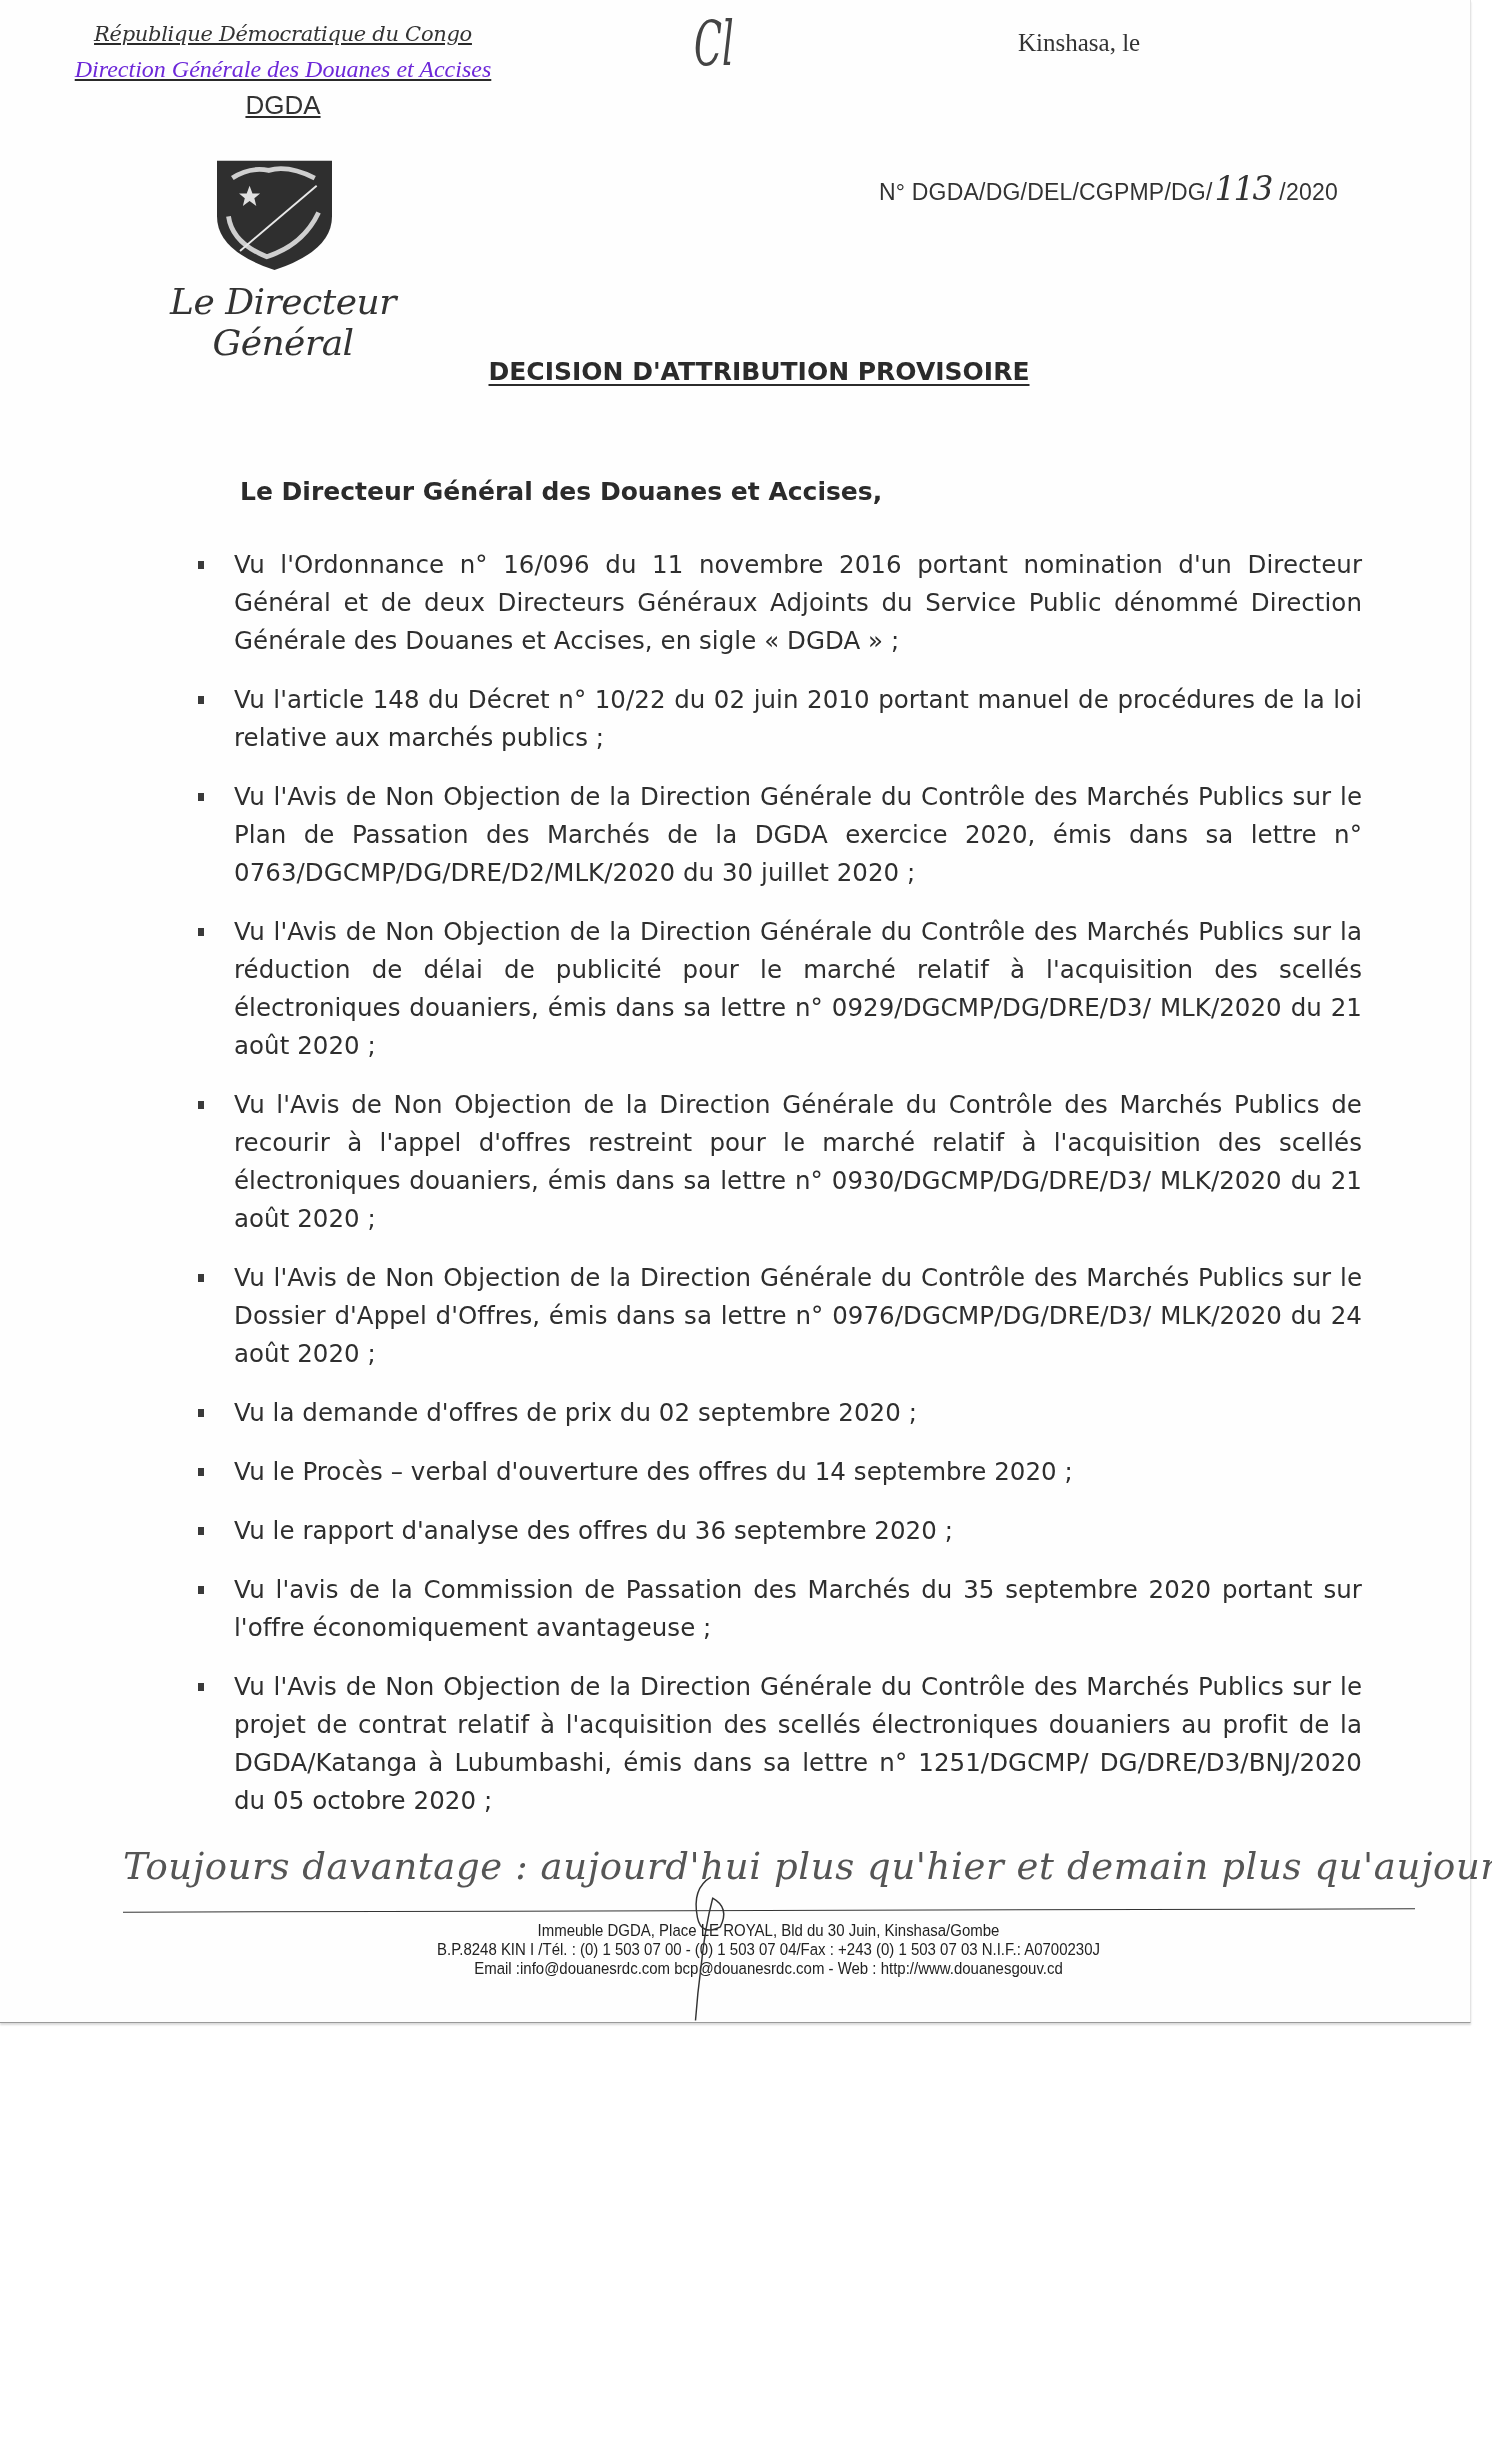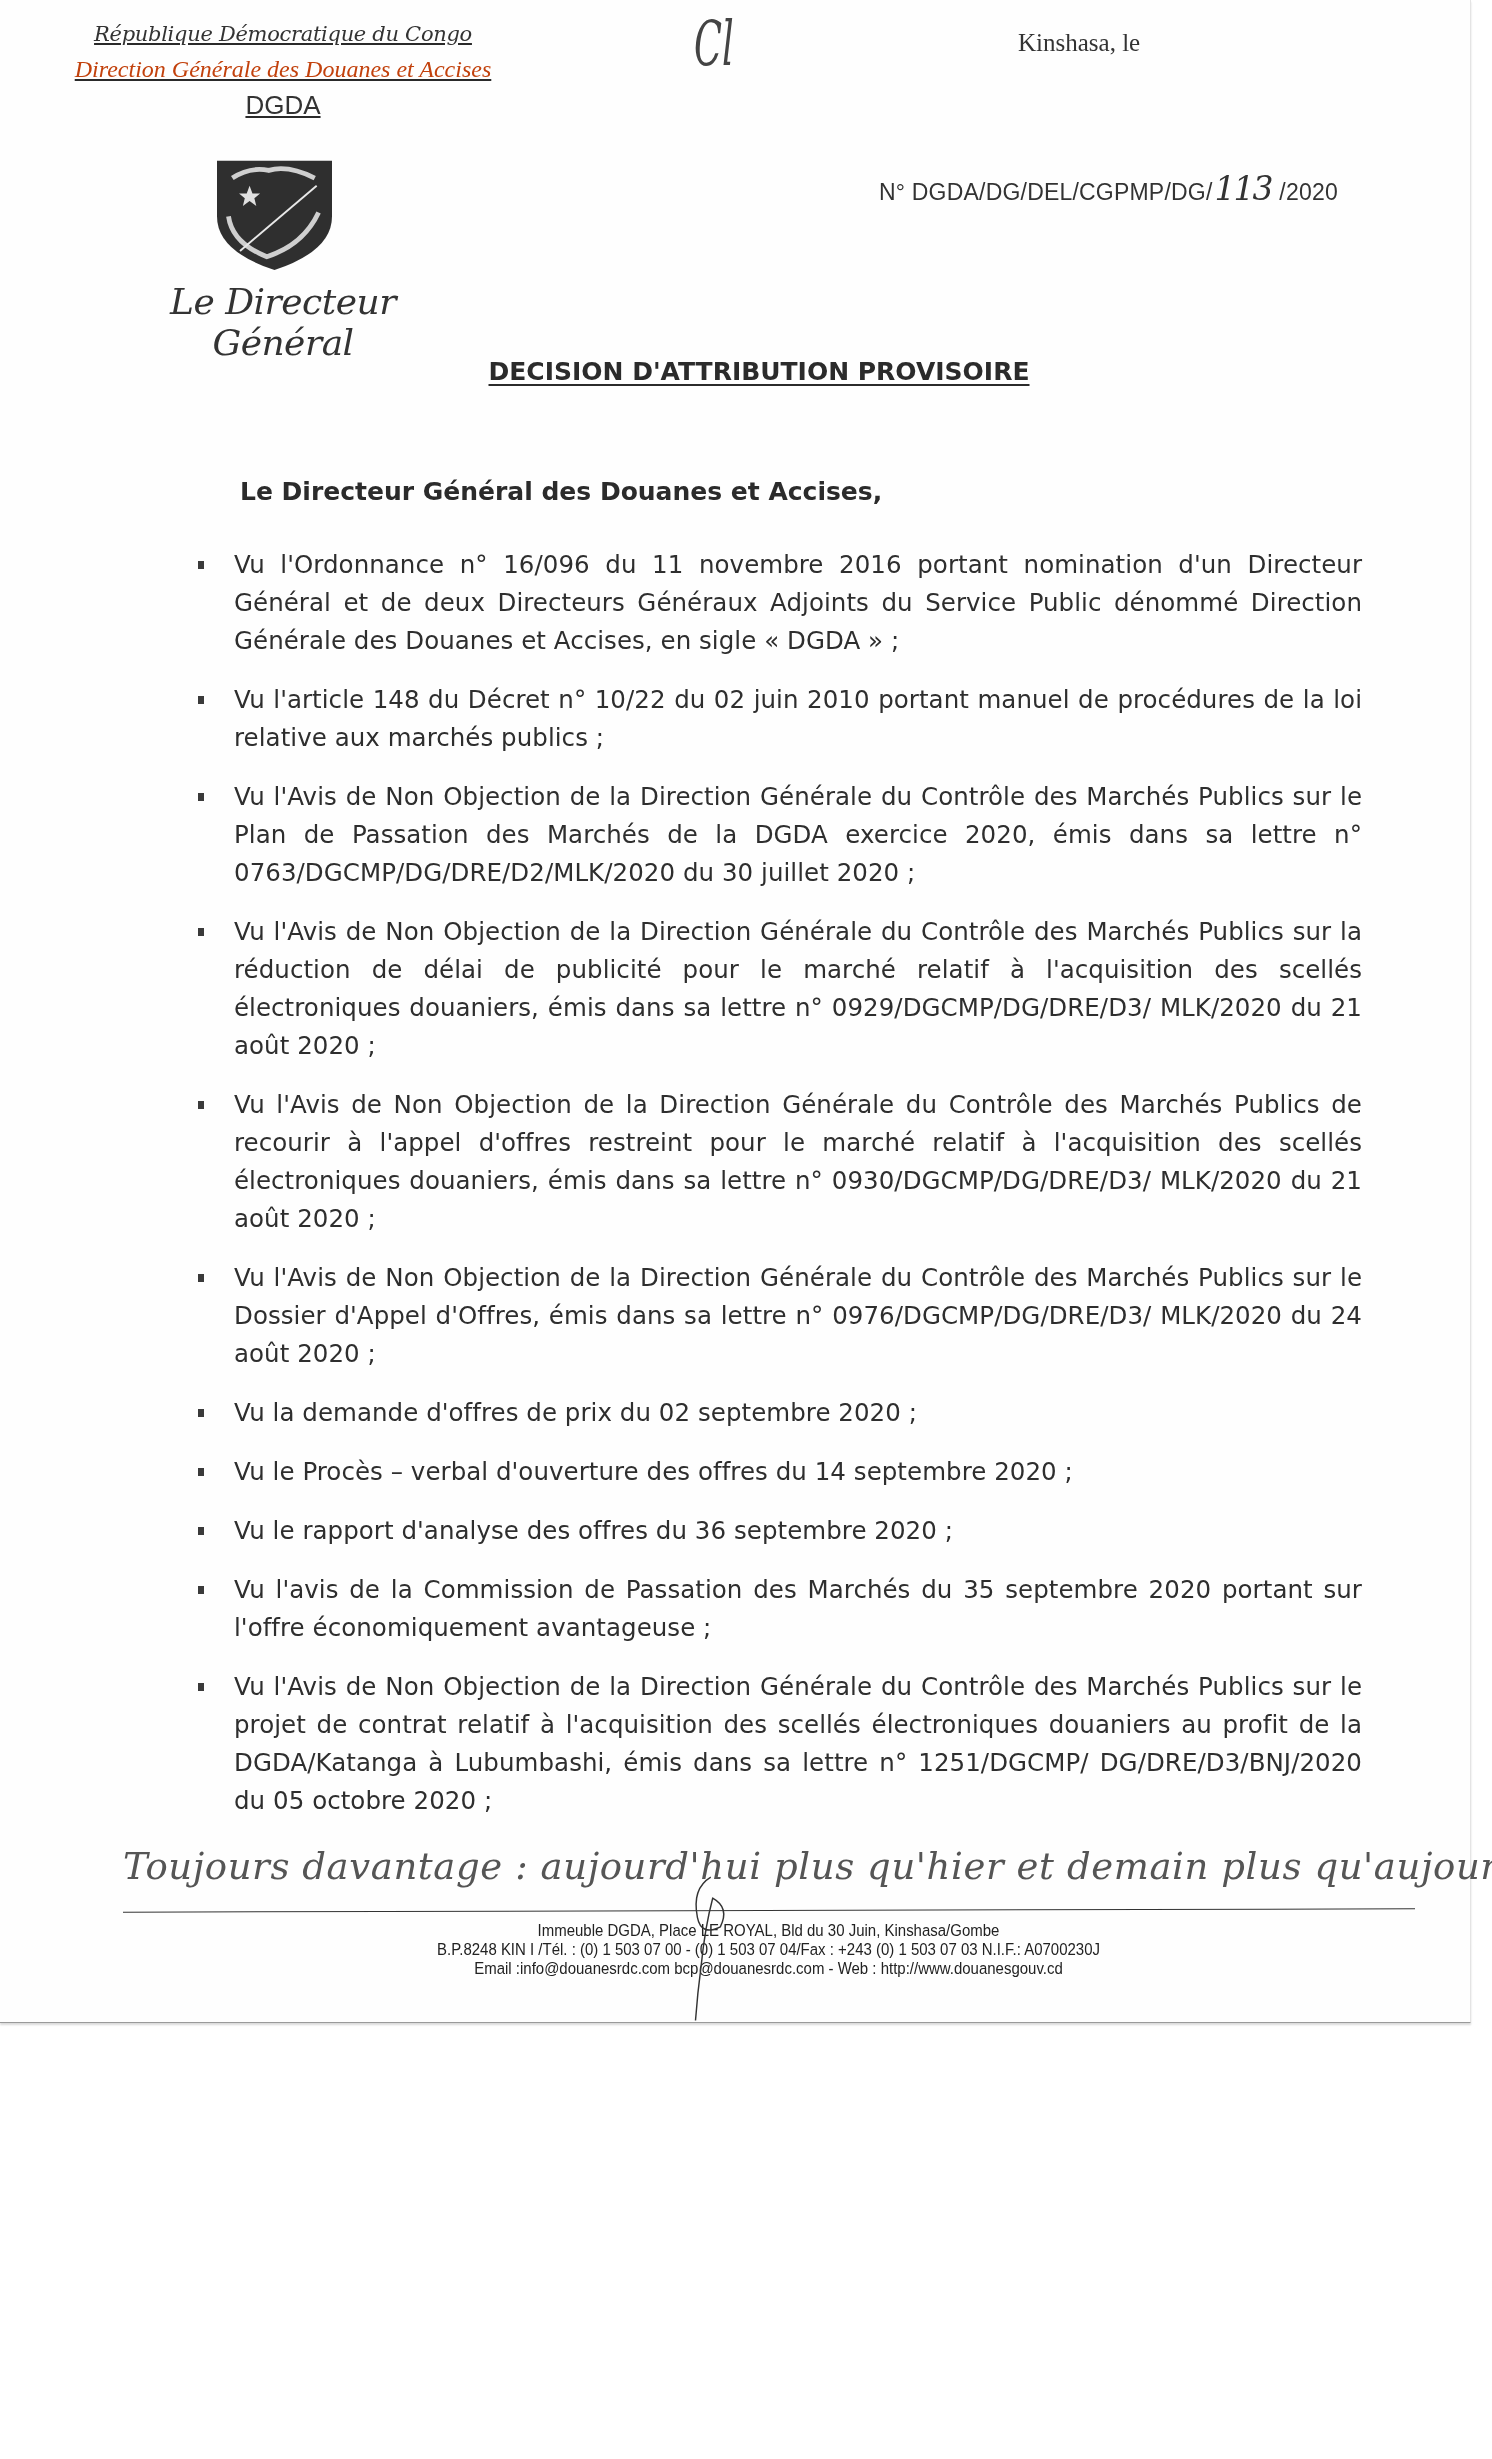--- a/index.html
+++ b/index.html
@@ -1,21 +1,21 @@
 <!DOCTYPE html>
 <html><head>
 <meta charset="utf-8">
 <style>
   html, body { margin: 0; padding: 0; background: #ffffff; }
   body { width: 1493px; height: 2459px; position: relative; overflow: hidden; color: #2a2a2a; }
   .paper { position: absolute; left: 0; top: 0; width: 1470px; height: 2022px; background: #fefefe; border-bottom: 1.9px solid #9a9a9a; border-right: 1px solid #e4e4e4; box-shadow: 0 1.9px 1.9px rgba(0,0,0,0.15); }
   .hdr-left { position: absolute; left: 38px; top: 17.3px; width: 490px; text-align: center; text-decoration: underline; }
   .hdr-left .l1 { font-family: "DejaVu Serif", serif; font-style: italic; font-size: 21px; line-height: 35px; letter-spacing: -0.3px; color: #333; }
   .hdr-left .l2 { font-family: "Liberation Serif", serif; font-style: italic; font-size: 24px; line-height: 35px; color: #333; }
-  .hdr-left .l3 { font-family: "Liberation Serif", serif; font-style: italic; font-size: 24px; line-height: 35px; color: #c2410c; }
+  .hdr-left .l3 { font-family: "Liberation Serif", serif; font-style: italic; font-size: 24px; line-height: 35px; color: #6d28d9; }
   .hdr-left .l4 { font-family: "Liberation Sans", sans-serif; font-size: 26px; line-height: 33px; color: #333; margin-top: 1.9px; }
   .emblem { position: absolute; left: 211px; top: 157px; width: 127px; height: 115px; }
   .dg-sign { position: absolute; left: 115px; top: 281px; width: 336px; text-align: center; font-family: "DejaVu Serif", serif; font-style: italic; font-size: 36px; color: #333; letter-spacing: -0.5px; }
   .initials { position: absolute; left: 694px; top: 7.7px; font-family: "DejaVu Serif", serif; font-style: italic; font-size: 61px; color: #444; transform: scaleX(0.6); transform-origin: left top; font-weight: 100; }
   .place-date { position: absolute; left: 1018px; top: 29px; font-family: "Liberation Serif", serif; font-size: 25px; color: #333; }
   .ref { position: absolute; left: 879px; top: 169px; font-family: "Liberation Sans", sans-serif; font-size: 23px; color: #333; white-space: nowrap; letter-spacing: 0.2px; }
   .ref .hand { font-family: "DejaVu Serif", serif; font-style: italic; font-size: 33px; color: #333; margin: 0 7.7px 0 1.9px; letter-spacing: -1.9px; }
   .title { position: absolute; left: 0; width: 1518px; top: 357px; text-align: center; font-family: "DejaVu Sans", sans-serif; font-weight: bold; font-size: 25px; color: #2b2b2b; text-decoration: underline; text-underline-offset: 3.8px; }
   .intro { position: absolute; left: 240px; top: 477px; font-family: "DejaVu Sans", sans-serif; font-weight: bold; font-size: 25px; color: #2b2b2b; }
   .bullets { position: absolute; left: 192px; top: 546px; width: 1170px; margin: 0; padding: 0; list-style: none; }

